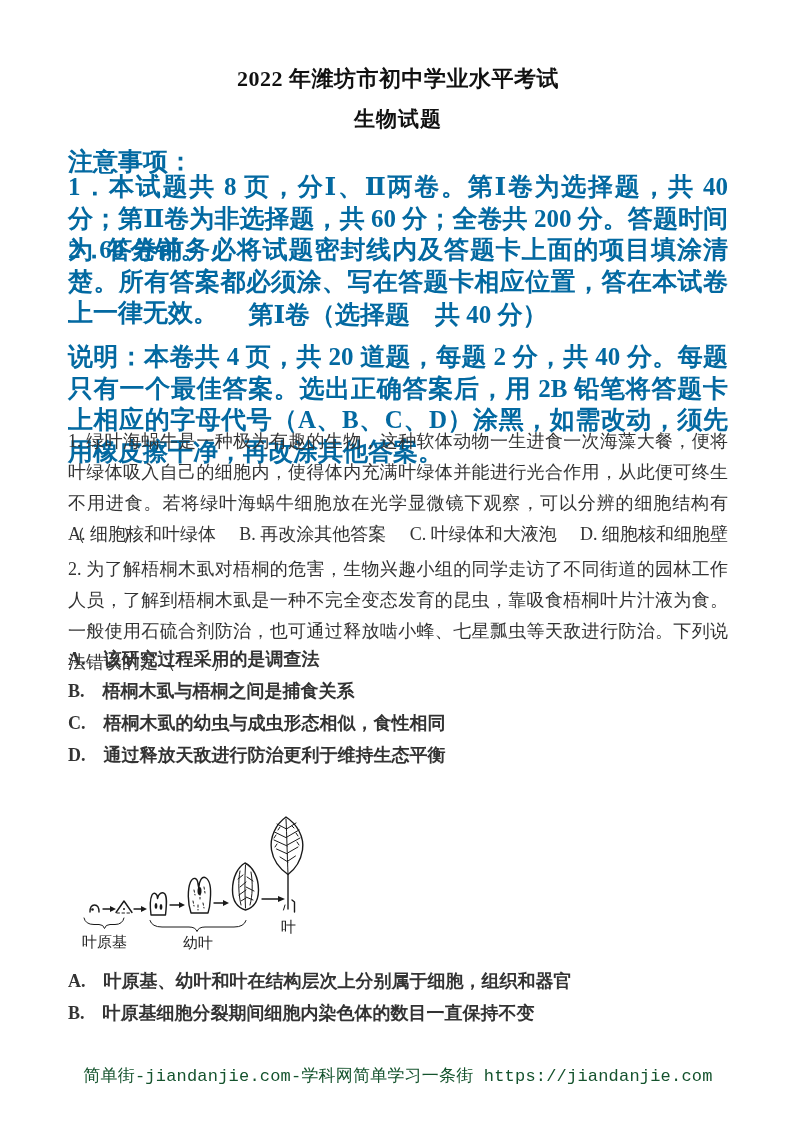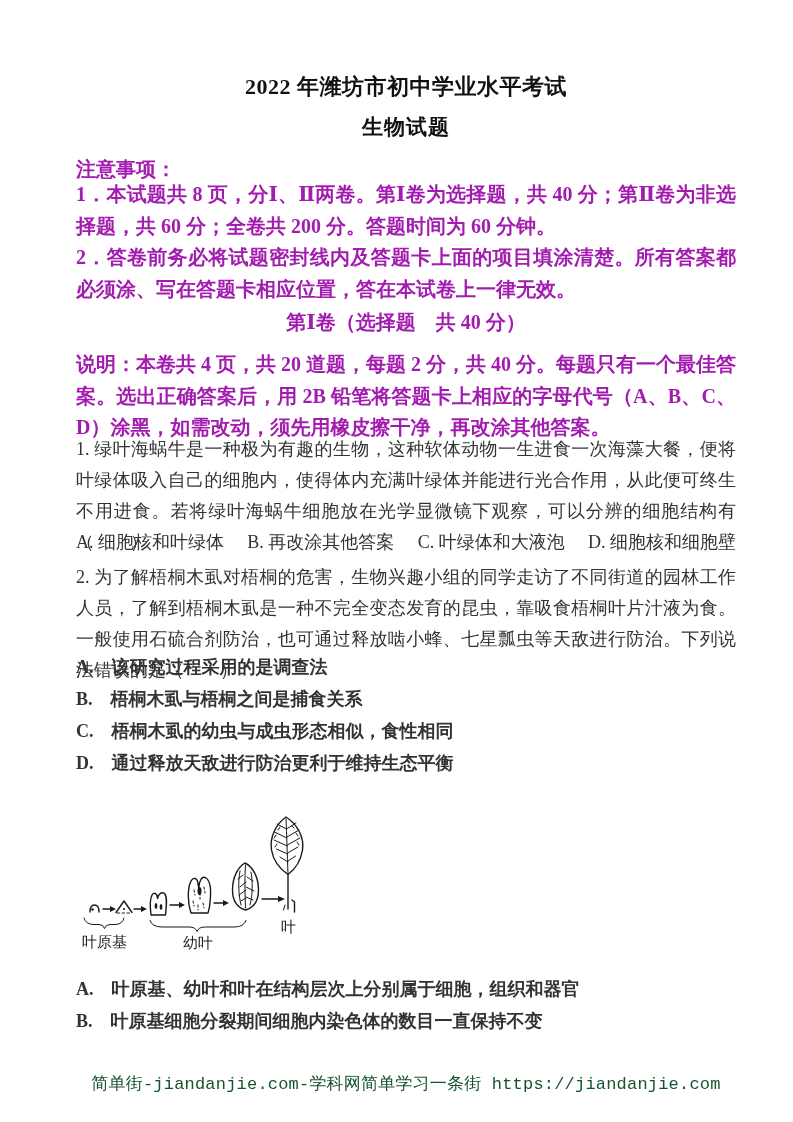--- a/index.html
+++ b/index.html
@@ -4,30 +4,30 @@
 <style>
   html,body{margin:0;padding:0;background:#ffffff;}
   .page{
     position:relative;
     width:793px;height:1122px;
     background:#ffffff;
     overflow:hidden;
     font-family:"Liberation Serif","DejaVu Serif",serif;
     color:#1c1c1c;
   }
-  .abs{position:absolute;left:68px;width:660px;margin:8px;}
+  .abs{position:absolute;left:68px;width:660px;margin:0;}
   .center{text-align:center;}
   .page-title{
     top:64px;font-size:22px;font-weight:bold;color:#111;letter-spacing:0.5px;
   }
   .page-subtitle{
     top:105px;font-size:21px;font-weight:bold;color:#111;letter-spacing:1px;
   }
   .bold-par{
-    font-size:20px;font-weight:bold;color:#a21caf;
+    font-size:25px;font-weight:bold;color:#0369a1;
     line-height:31.5px;text-align:justify;white-space:pre-wrap;
   }
   .notice-heading{top:146px;}
   .notice-item-1{top:171px;}
   .notice-item-2{top:234px;}
   .section-heading{top:299px;text-align:center;}
   .instructions{top:341px;}
   .q-par{
     font-size:18px;font-weight:normal;color:#333;
     line-height:31px;text-align:justify;white-space:pre-wrap;

